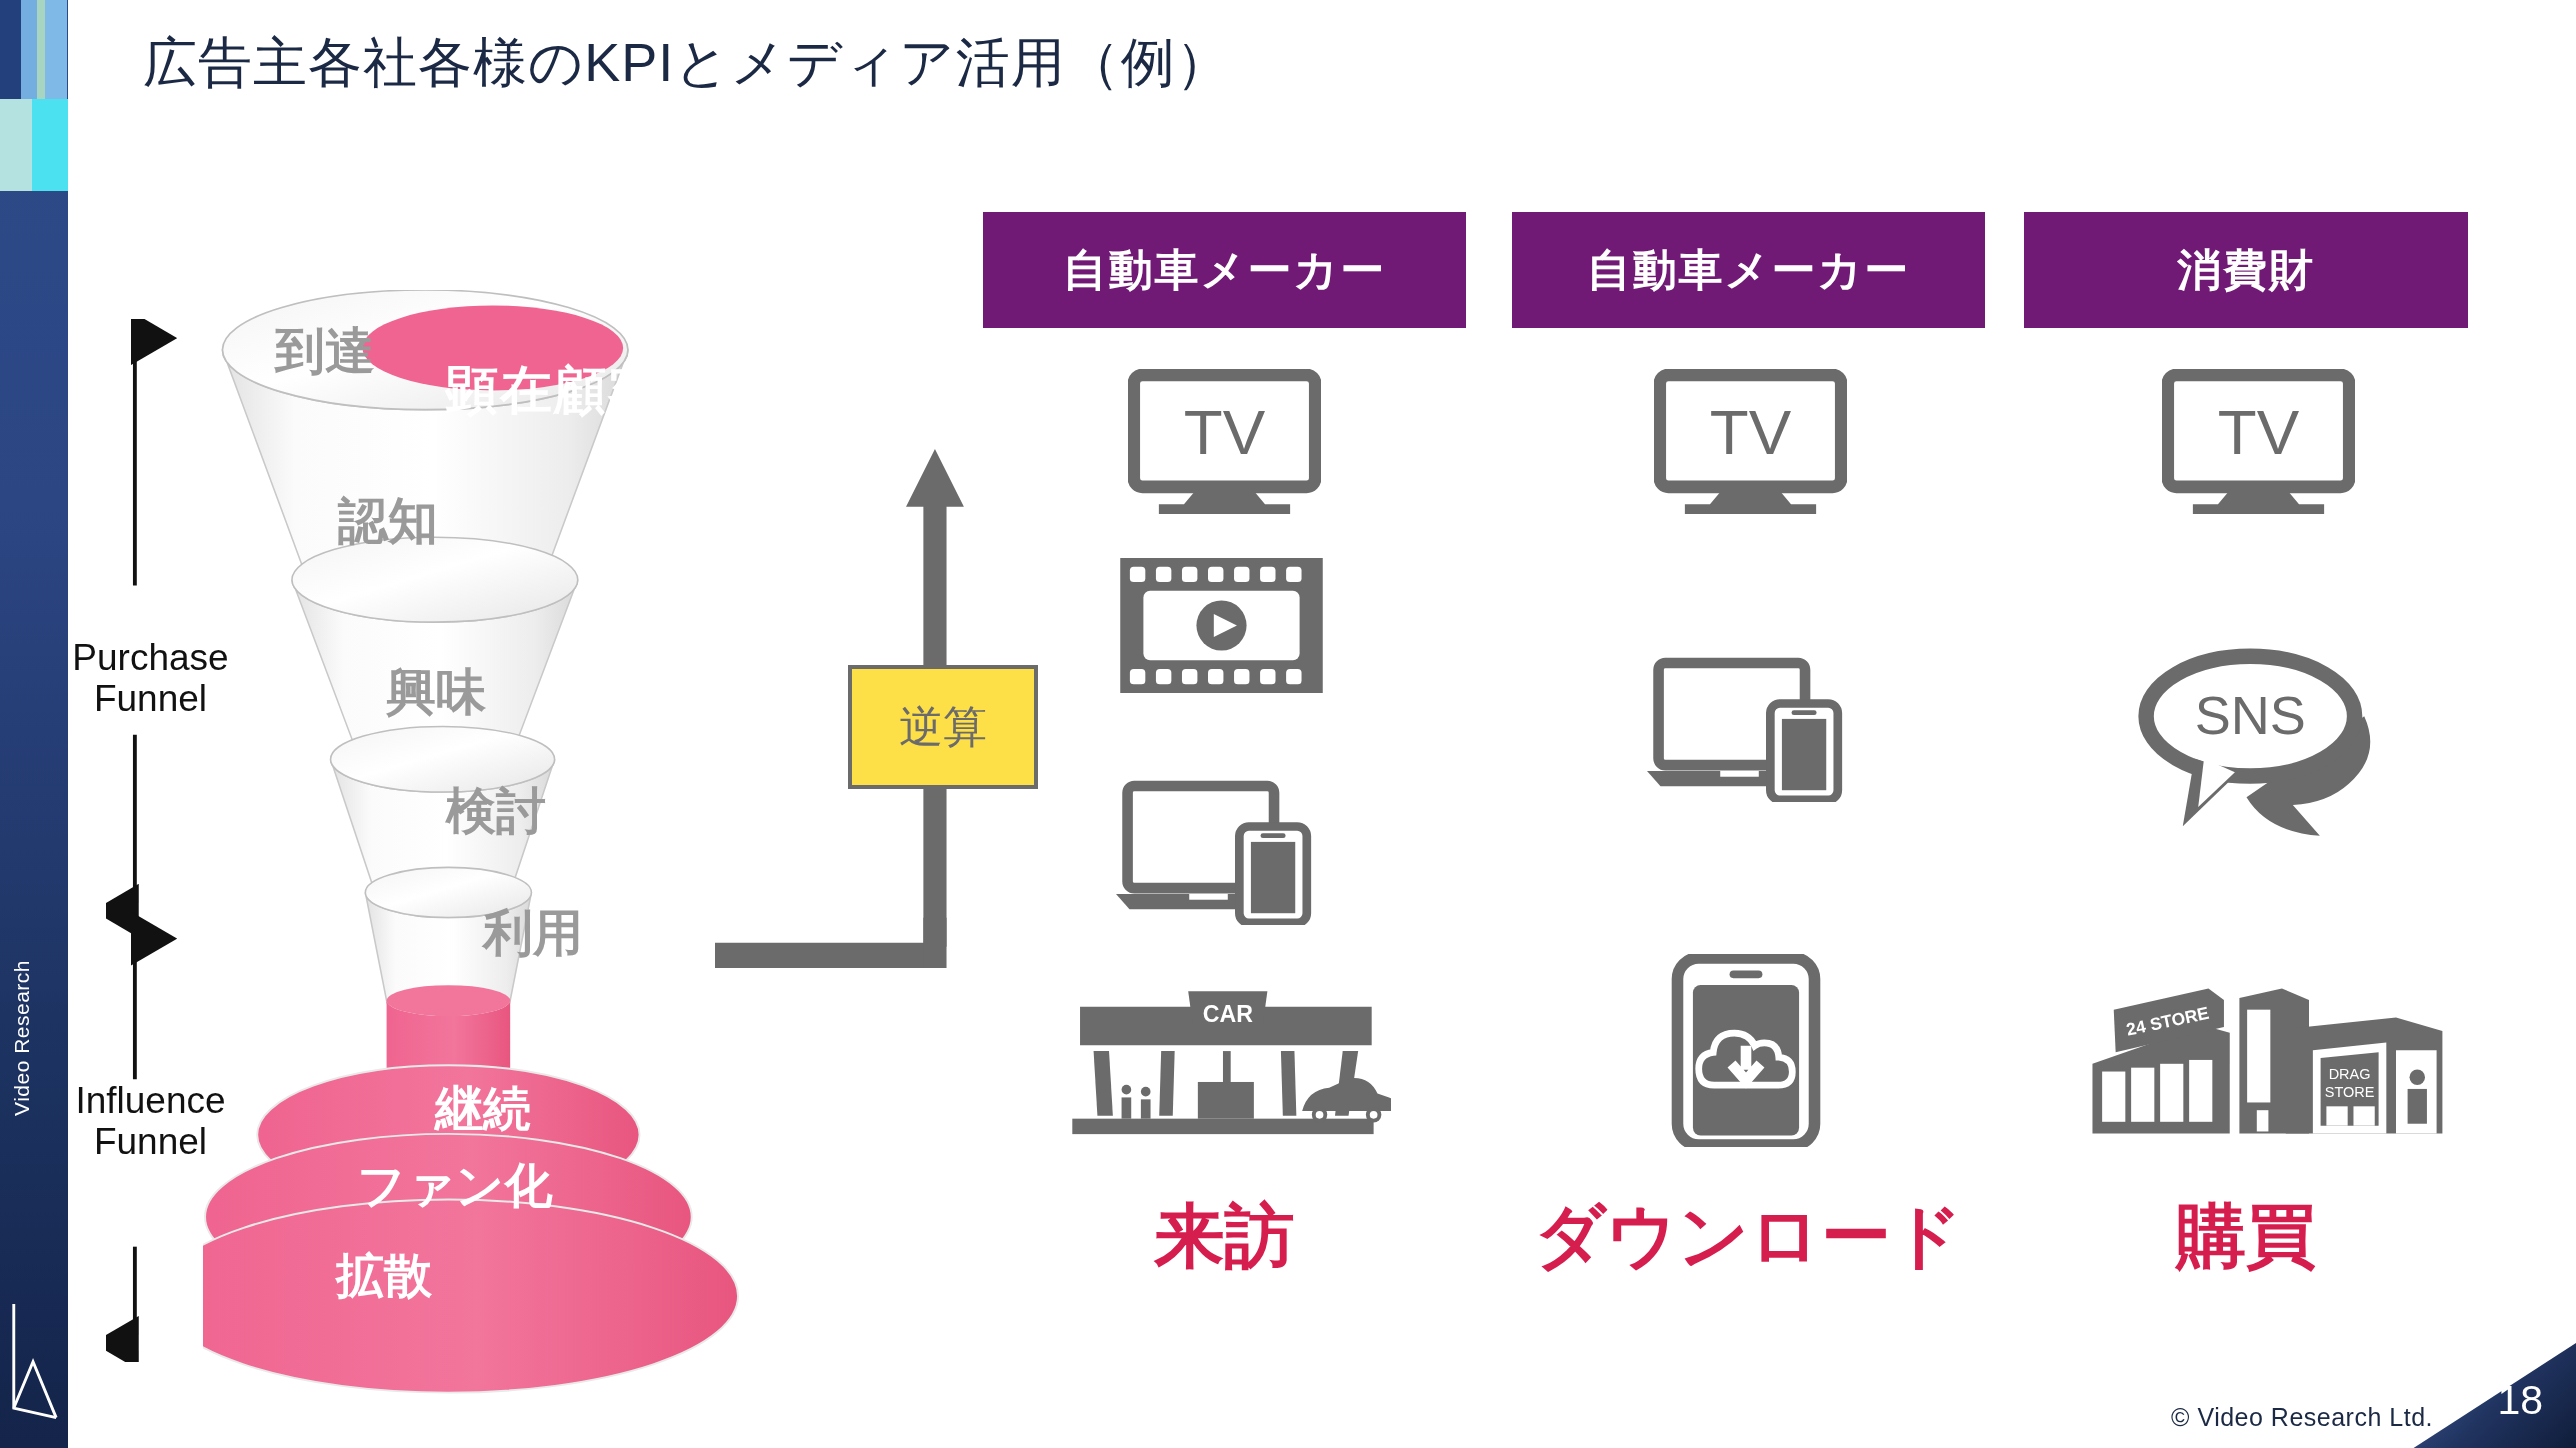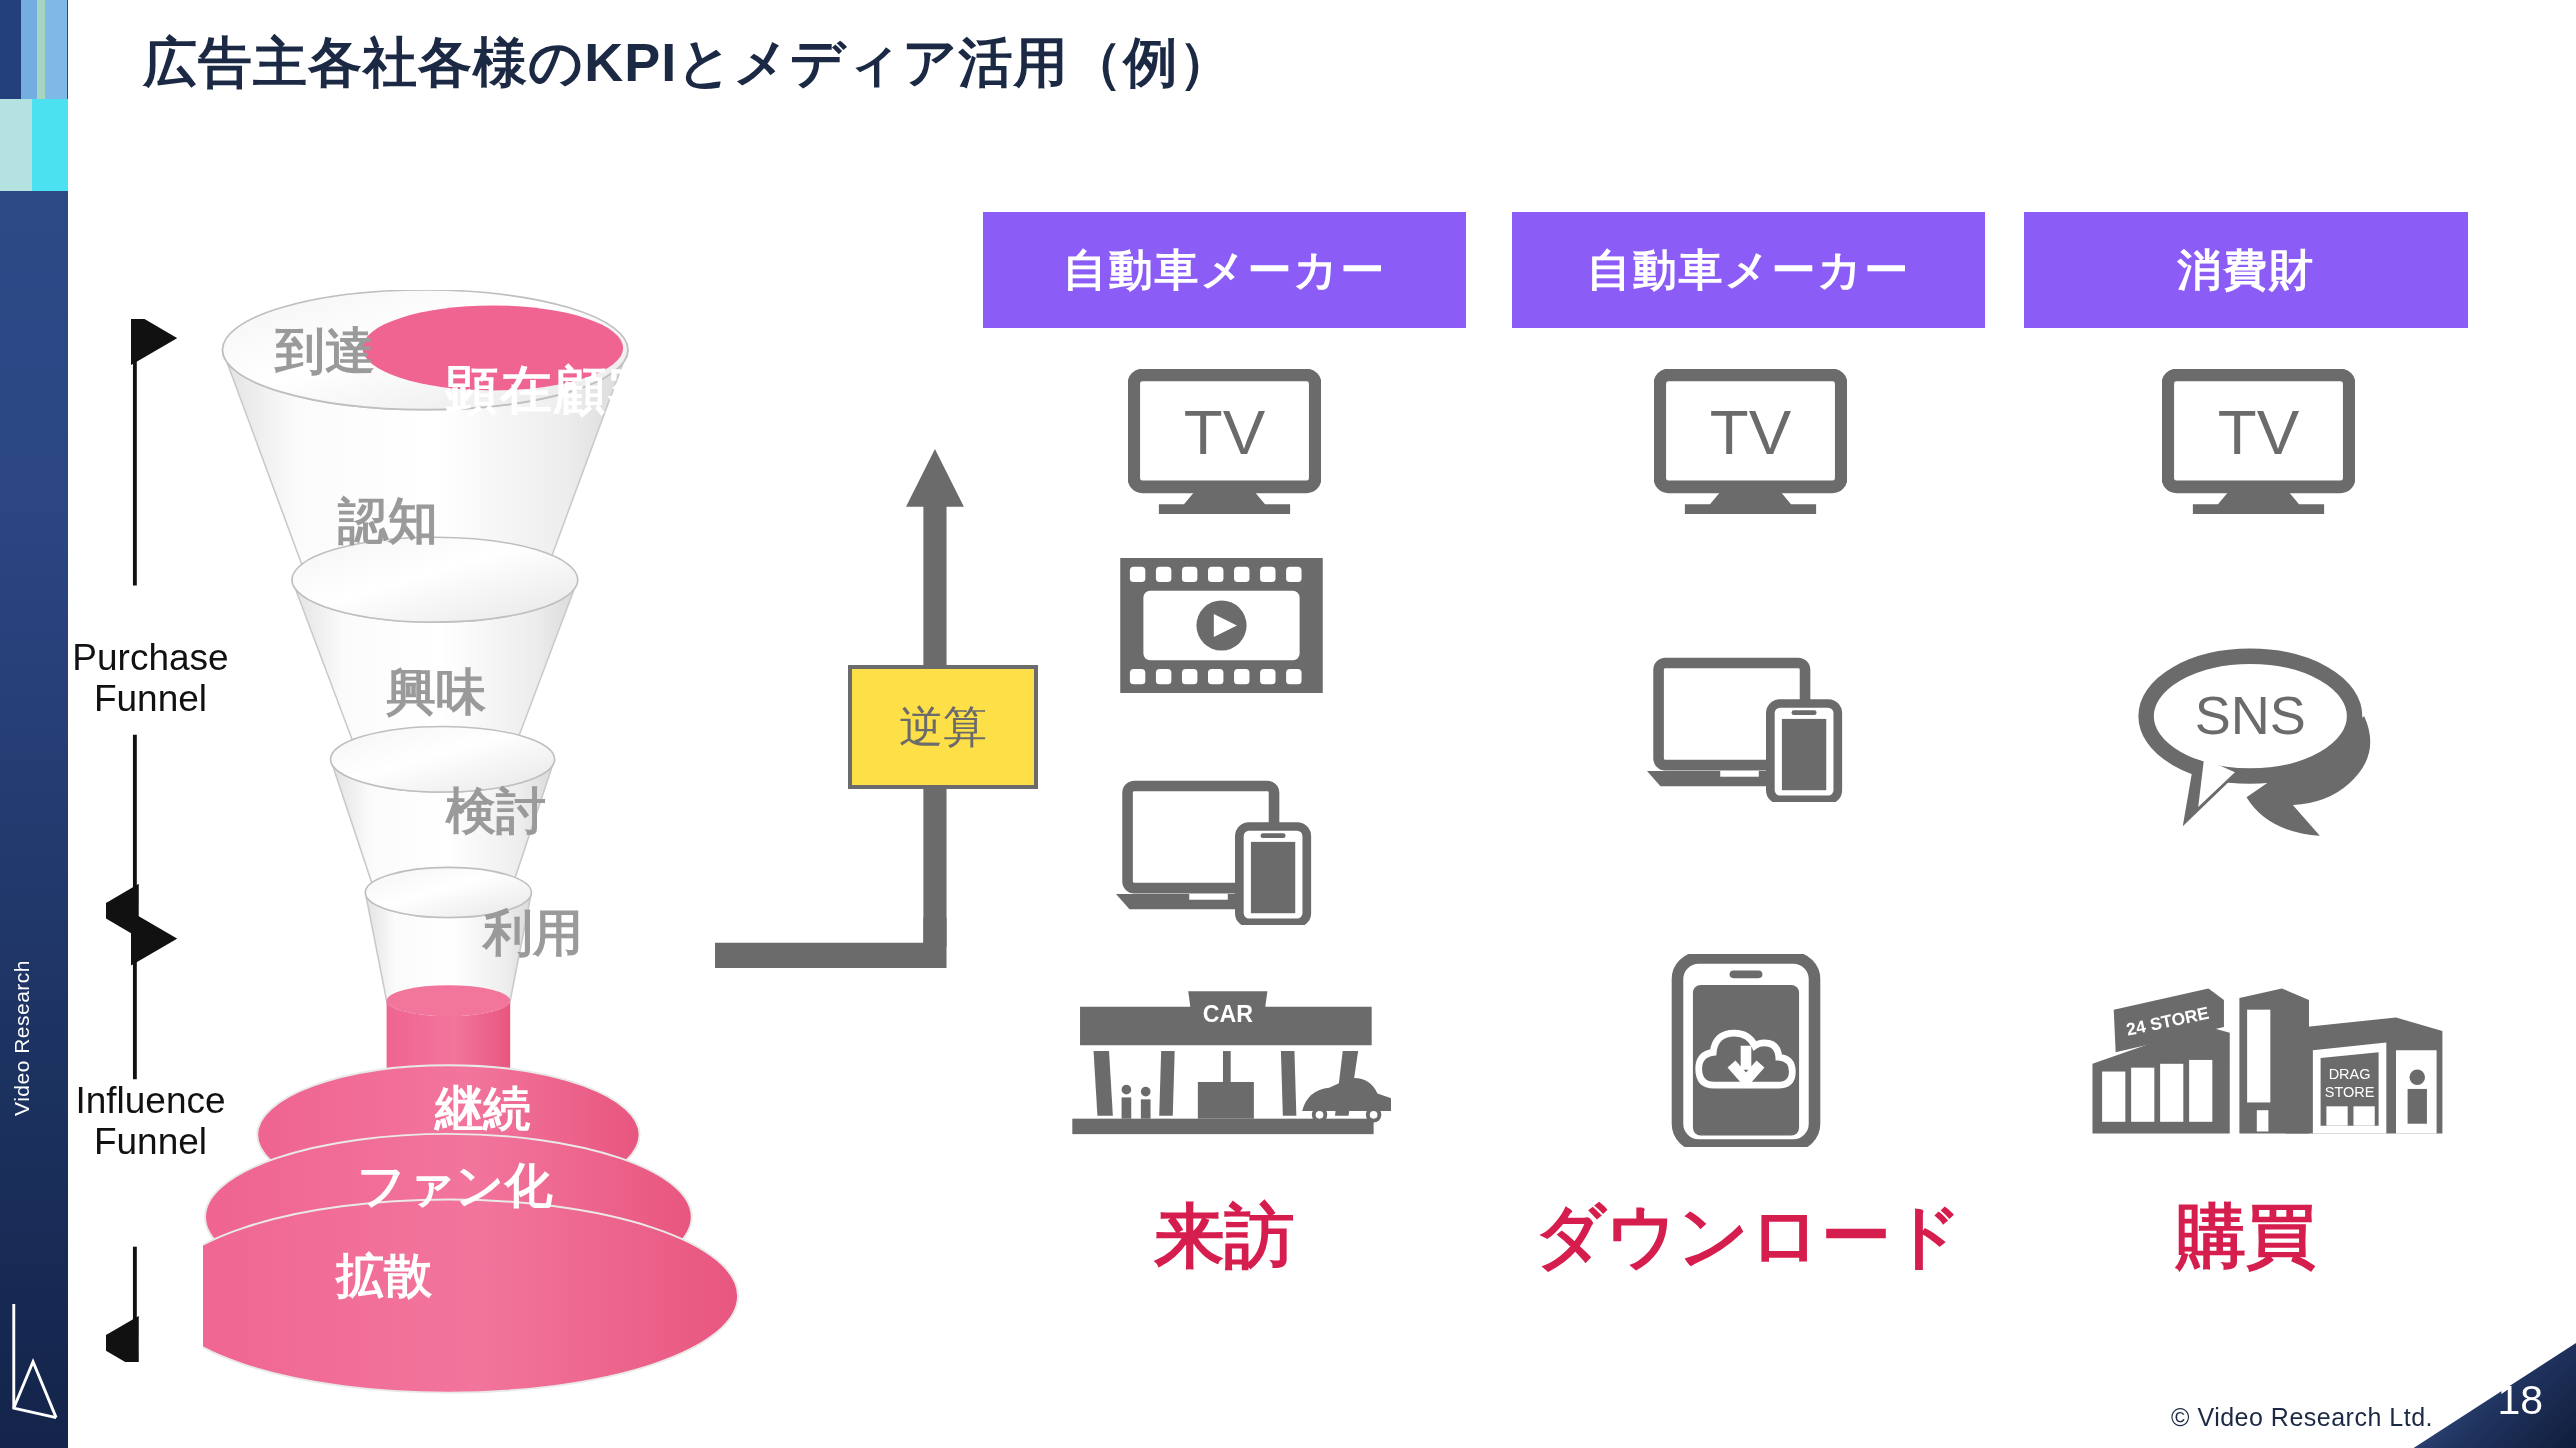--- a/index.html
+++ b/index.html
@@ -14,33 +14,33 @@
   #rail-sq-c{position:absolute;left:37px;top:0;width:8.7px;height:99px;background:#a8d4c2;}
   #rail-sq-d{position:absolute;left:45px;top:0;width:22px;height:99px;background:#7fb9e8;}
   #rail-sq-e{position:absolute;left:0;top:99px;width:32px;height:92px;background:#b4e2e0;}
   #rail-sq-f{position:absolute;left:32px;top:99px;width:36px;height:92px;background:#4ce1f0;}
   #rail-word{position:absolute;left:9.7px;top:1116px;width:193px;
         color:#fff;font-size:21px;letter-spacing:0.5px;
         transform:rotate(-90deg);transform-origin:0 0;white-space:nowrap;}
   #rail-mark{position:absolute;left:7.7px;top:1294px;}
 
   
-  #title{position:absolute;left:143px;top:27px;font-size:54px;font-weight:bold;
+  #title{position:absolute;left:143px;top:27px;font-size:54px;font-weight:normal;
         color:#1b2944;letter-spacing:1px;white-space:nowrap;}
   .brk-lbl{position:absolute;font-size:37px;color:#111;text-align:center;
            line-height:1.12;width:251px;white-space:pre-line;}
 
   
   #gyaku-box{position:absolute;left:848px;top:665px;width:182px;height:116px;
         border:4.8px solid #6b6b6b;background:#fde047;display:flex;
         align-items:center;justify-content:center;
         font-size:44px;color:#6b6b6b;font-weight:500;z-index:6;}
 
   
-  .colhead{position:absolute;top:212px;height:116px;background:#8b5cf6;
+  .colhead{position:absolute;top:212px;height:116px;background:#701a75;
         display:flex;align-items:center;justify-content:center;
         color:#fff;font-size:44px;font-weight:bold;letter-spacing:1.9px;}
   #ch0{left:983px;width:483px;}
   #ch1{left:1512px;width:473px;}
   #ch2{left:2024px;width:444px;}
 
   
   .kpi{position:absolute;top:1190px;font-size:70px;font-weight:bold;
        color:#d61e4e;text-align:center;white-space:nowrap;}
   #k0{left:983px;width:483px;}

